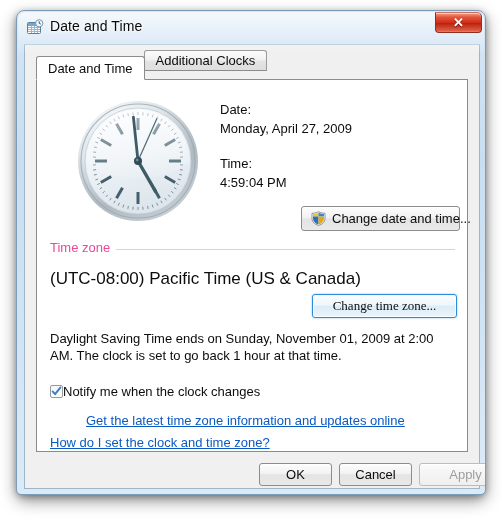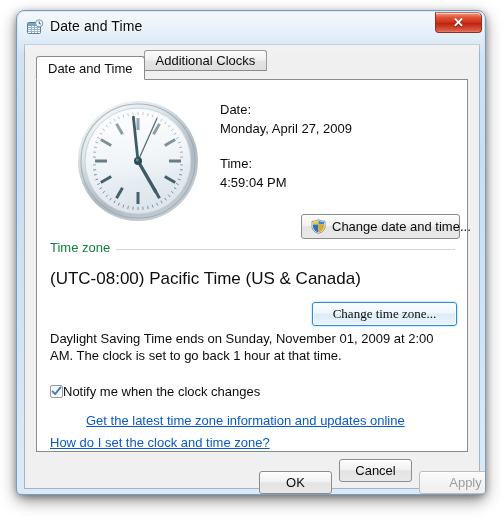--- a/index.html
+++ b/index.html
@@ -203,21 +203,20 @@
     color: #0c0c0c;
     background: linear-gradient(to bottom, #fdfdfd 0%, #f2f2f2 45%, #e4e4e4 52%, #e9e9e9 100%);
     border: 1px solid #8c8c8c;
     border-radius: 3px;
     box-sizing: border-box;
     display: flex;
     align-items: center;
     justify-content: center;
     box-shadow: inset 0 1px 0 #ffffff;
     white-space: nowrap;
-    margin-top: 8px;
   }
 
   .btn.focused {
     background: linear-gradient(to bottom, #fafdff 0%, #eef7fd 45%, #dcecf8 52%, #e9f4fc 100%);
     border: 1px solid #2c8dd6;
     box-shadow: inset 0 0 0 1px #ffffff, 0 0 2px rgba(60,150,220,0.65);
   }
 
   .btn.disabled {
     color: #9d9d9d;
@@ -241,21 +240,21 @@
     margin-right: 6px;
     flex: 0 0 auto;
   }
 
   
   #tz-group-label {
     position: absolute;
     left: 13px;
     top: 160px;
     font-size: 13px;
-    color: #15803d;
+    color: #ec4899;
     background: #ffffff;
     padding-right: 6px;
     z-index: 2;
   }
 
   #tz-group-line {
     position: absolute;
     left: 13px;
     top: 169px;
     width: 405px;
@@ -329,21 +328,21 @@
     color: #0a5ac4;
     text-decoration: underline;
     white-space: nowrap;
     cursor: pointer;
   }
   #link-tz-info { top: 333px; margin-left: 36px; }
   #link-howto   { top: 355px; }
 
   
   #ok-button     { position: absolute; left: 234px; top: 418px; width: 73px; height: 23px; }
-  #cancel-button { position: absolute; left: 314px; top: 406px; width: 73px; height: 23px; }
+  #cancel-button { position: absolute; left: 314px; top: 418px; width: 73px; height: 23px; }
   #apply-button  { position: absolute; left: 394px; top: 418px; width: 73px; height: 23px; padding-left: 20px; }
 </style>
 </head>
 <body>
 
 <div id="desktop">
 
   <div id="window-shadow"></div>
 
   <div id="window">

